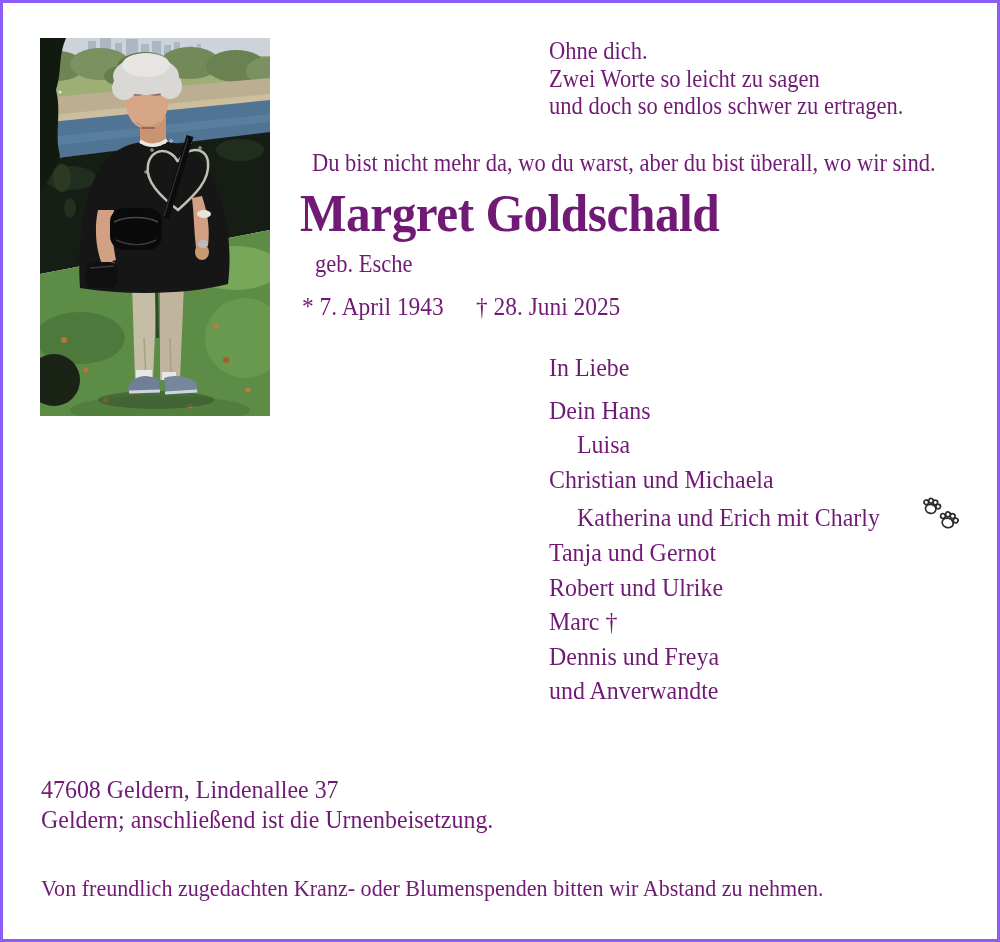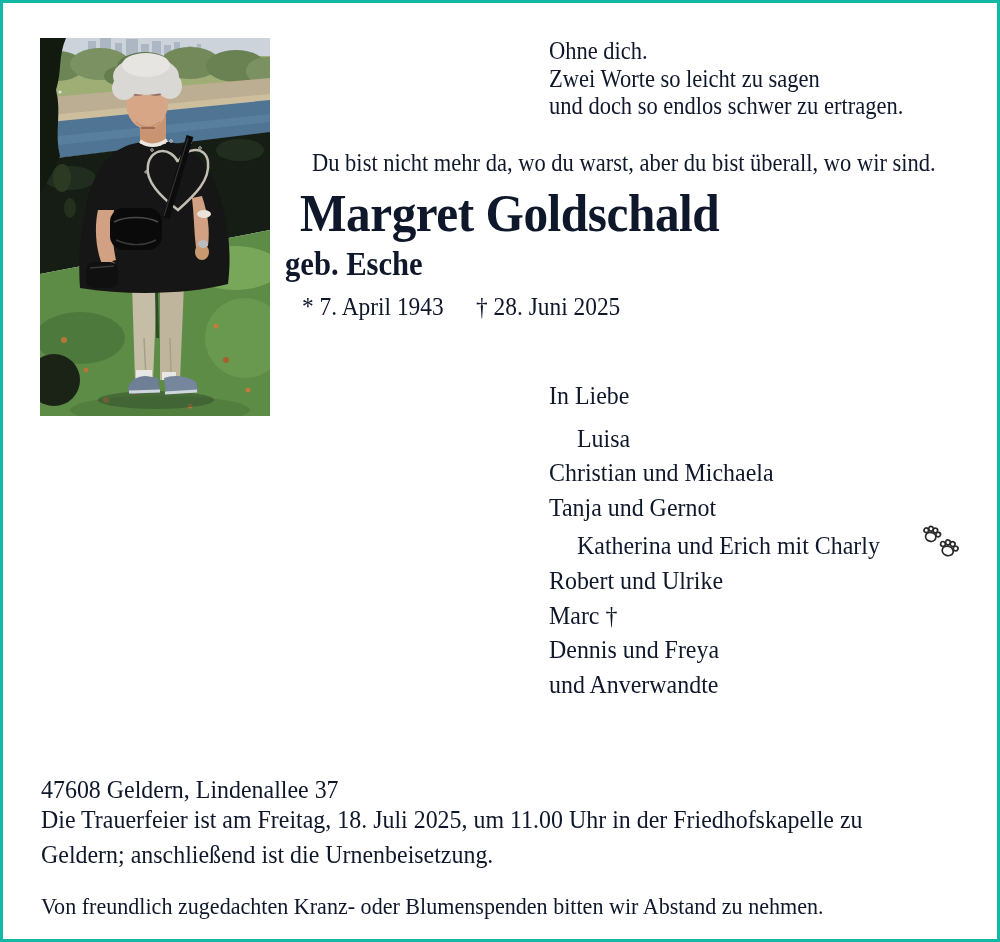--- a/index.html
+++ b/index.html
@@ -1,45 +1,45 @@
 <!DOCTYPE html>
 <html><head>
 <meta charset="utf-8">
 <style>
   html,body{margin:0;padding:0;background:#fff;}
   .page{
     position:relative;
     width:1000px;height:942px;
     box-sizing:border-box;
-    border:3px solid #14b8a6;
+    border:3px solid #8b5cf6;
     background:#ffffff;
     overflow:hidden;
     font-family:"Liberation Serif","DejaVu Serif",serif;
-    color:#0f172a;
+    color:#701a75;
   }
   .abs{position:absolute;}
   
   .cx90{display:inline-block;transform:scaleX(0.90);transform-origin:0 0;white-space:nowrap;}
   .cx92{display:inline-block;transform:scaleX(0.92);transform-origin:0 0;white-space:nowrap;}
   .verse{left:546px;top:34px;font-size:25px;line-height:27.5px;}
   .tribute{left:309px;top:146px;font-size:25px;line-height:27px;}
   .name{left:297px;top:183px;font-size:53px;line-height:55px;font-weight:bold;}
   .name .nx{display:inline-block;transform:scaleX(0.93);transform-origin:0 0;white-space:nowrap;letter-spacing:-0.5px;}
-  .maiden{left:282px;top:247px;font-size:34px;line-height:27px;font-weight:bold;}
+  .maiden{left:312px;top:247px;font-size:25px;line-height:27px;}
   .dates{left:299px;top:290px;font-size:26px;line-height:28px;}
   .dates .death{margin-left:17px;}
-  .mourners{left:546px;top:348px;font-size:26px;margin-top:28px;}
+  .mourners{left:546px;top:348px;font-size:26px;}
   .mourners .row{line-height:34.6px;}
   .mourners .intro{margin-bottom:8px;}
   .mourners .indent{padding-left:28px;}
   .paw{vertical-align:-7px;margin-left:12px;}
   .address{left:38px;top:753px;font-size:26px;line-height:28px;margin-top:20px;}
   .funeral{left:38px;top:799px;font-size:26px;}
   .funeral .fline{line-height:35px;}
-  .donation{left:38px;top:890px;font-size:24px;line-height:26px;}
+  .donation{left:38px;top:872px;font-size:24px;line-height:26px;}
   .photo{left:37px;top:35px;width:230px;height:378px;}
 </style>
 </head>
 <body>
 
 <div class="page">
 
   <svg class="abs photo" viewBox="0 0 230 378" preserveAspectRatio="none" aria-hidden="true">
 
     <rect x="0" y="0" width="230" height="28" fill="#ccd3da"></rect>
@@ -193,59 +193,60 @@
   </div>
 
   <div class="abs dates">
     <span class="cx90">* 7. April 1943</span><span class="cx90 death">† 28. Juni 2025</span>
   </div>
 
   <div class="abs mourners">
     <div class="row intro">
       <span class="cx92">In Liebe</span>
     </div>
+    <div class="row">
+      <span class="cx92">Dein Hans</span></div>
     <div class="row indent">
       <span class="cx92">Luisa</span></div>
     <div class="row">
       <span class="cx92">Christian und Michaela</span></div>
-    <div class="row">
-      <span class="cx92">Tanja und Gernot</span></div>
     <div class="row indent">
       <span class="cx92">Katherina und Erich mit Charly</span><svg class="paw" width="42" height="36" viewBox="0 0 42 36" fill="none" stroke="#2a2a2a" stroke-width="1.7">
         <g transform="translate(13,11) rotate(18)">
           <ellipse cx="0" cy="1" rx="5.2" ry="4.4"></ellipse>
           <circle cx="-6.2" cy="-4" r="2.3"></circle>
             <circle cx="-2.2" cy="-6.8" r="2.3"></circle>
           <circle cx="2.4" cy="-6.6" r="2.3"></circle>
             <circle cx="6.4" cy="-3.6" r="2.3"></circle>
         </g>
         <g transform="translate(30,25) rotate(18)">
           <ellipse cx="0" cy="1" rx="5.6" ry="4.7"></ellipse>
           <circle cx="-6.6" cy="-4.2" r="2.4"></circle>
             <circle cx="-2.4" cy="-7.2" r="2.4"></circle>
           <circle cx="2.6" cy="-7" r="2.4"></circle>
             <circle cx="6.8" cy="-3.8" r="2.4"></circle>
         </g>
       </svg></div>
     <div class="row">
+      <span class="cx92">Tanja und Gernot</span></div>
+    <div class="row">
       <span class="cx92">Robert und Ulrike</span></div>
     <div class="row">
       <span class="cx92">Marc †</span></div>
     <div class="row">
       <span class="cx92">Dennis und Freya</span></div>
     <div class="row">
       <span class="cx92">und Anverwandte</span></div>
   </div>
 
   <div class="abs address">
     <span class="cx92">47608 Geldern, Lindenallee 37</span>
   </div>
 
   <div class="abs funeral">
-    <div class="fline"><span class="cx92">Die Trauerfeier ist am Freitag, 18. Juli 2025, um 11.00 Uhr in der Friedhofskapelle zu</span></div>
     <div class="fline"><span class="cx92">Geldern; anschließend ist die Urnenbeisetzung.</span></div>
   </div>
 
   <div class="abs donation">
     <span class="cx92">Von freundlich zugedachten Kranz- oder Blumenspenden bitten wir Abstand zu nehmen.</span>
   </div>
 
 </div>
 
 </body></html>

